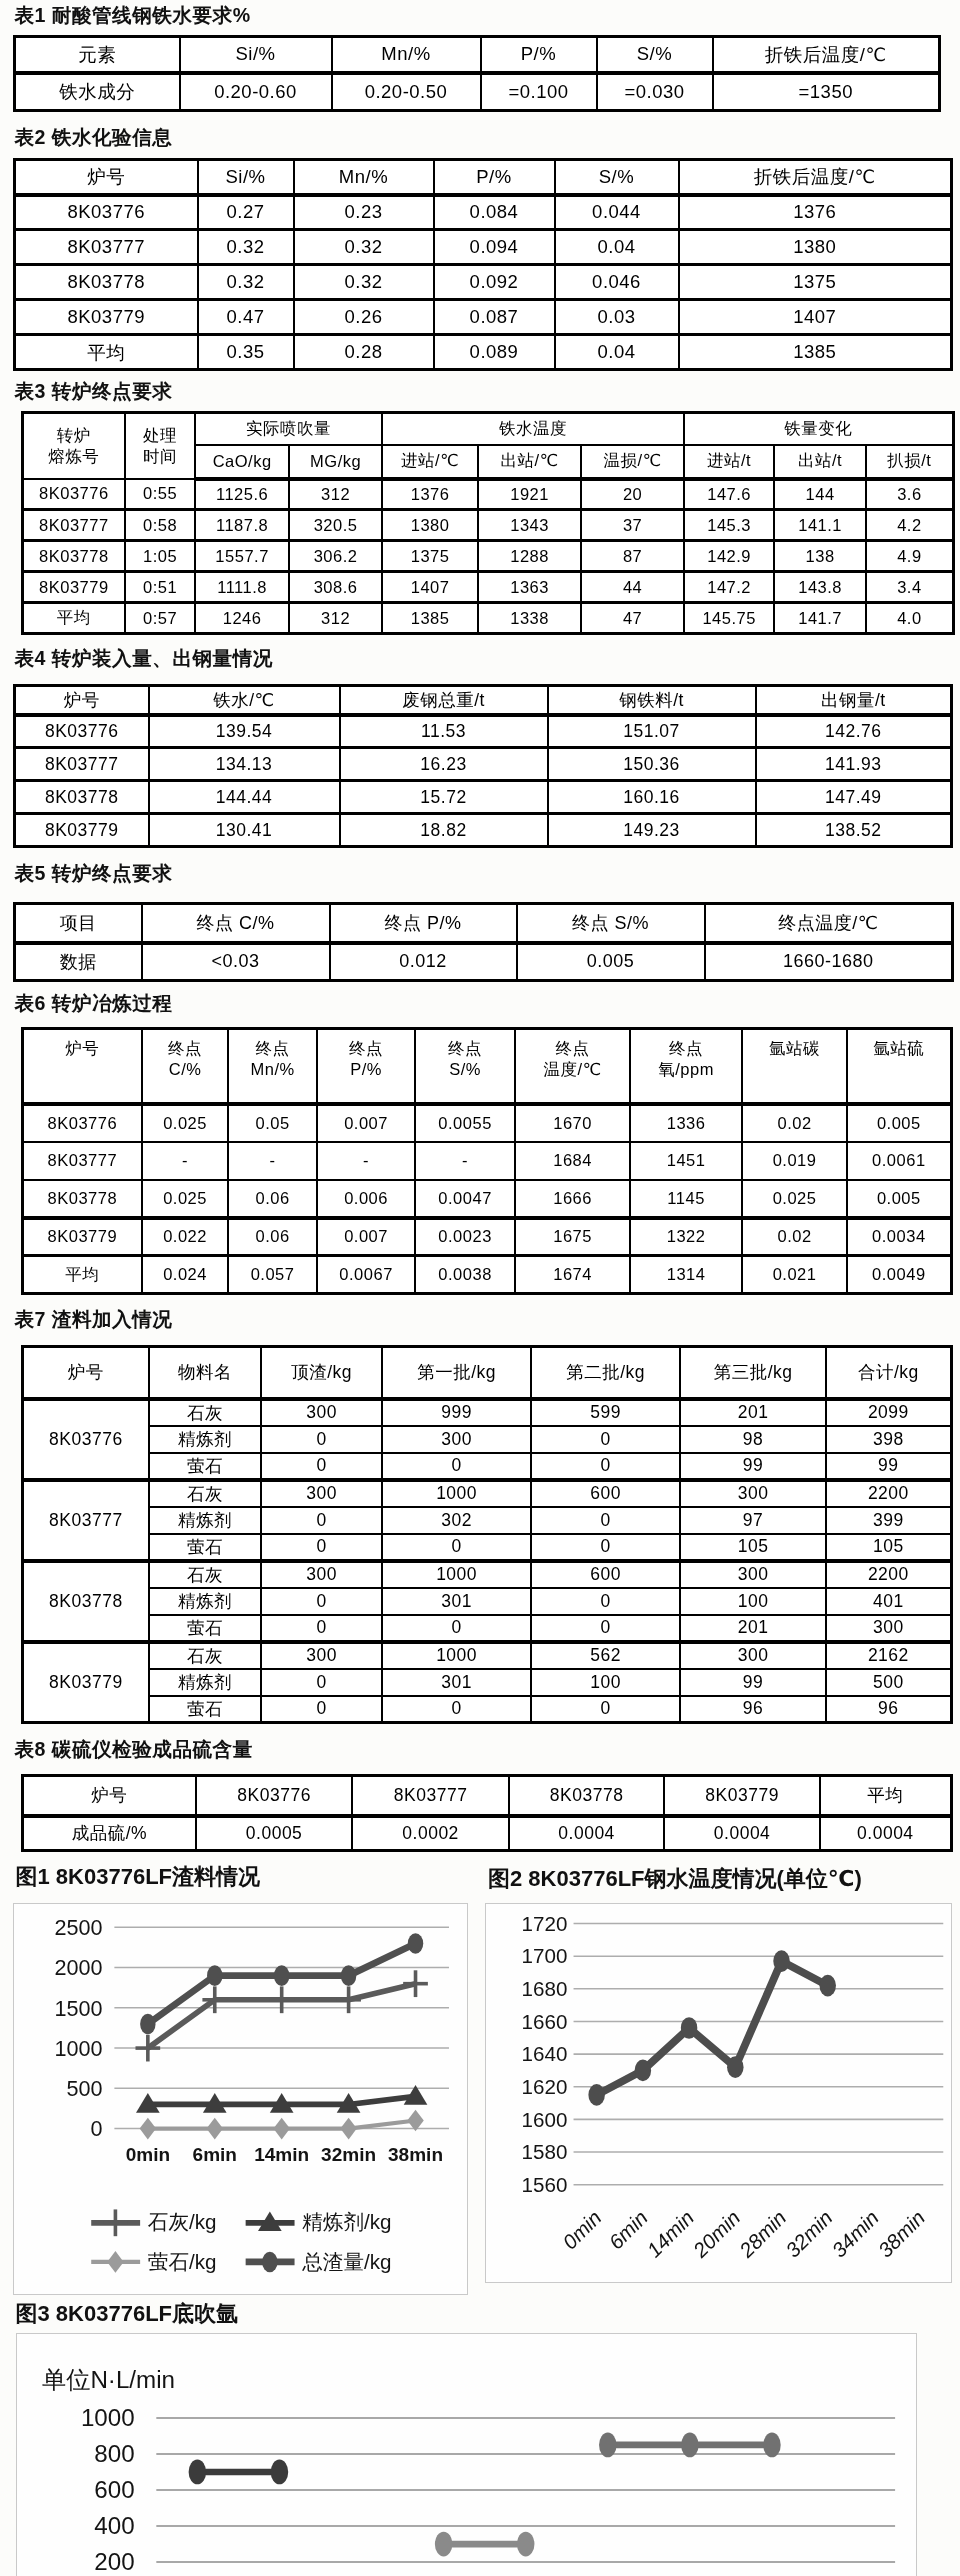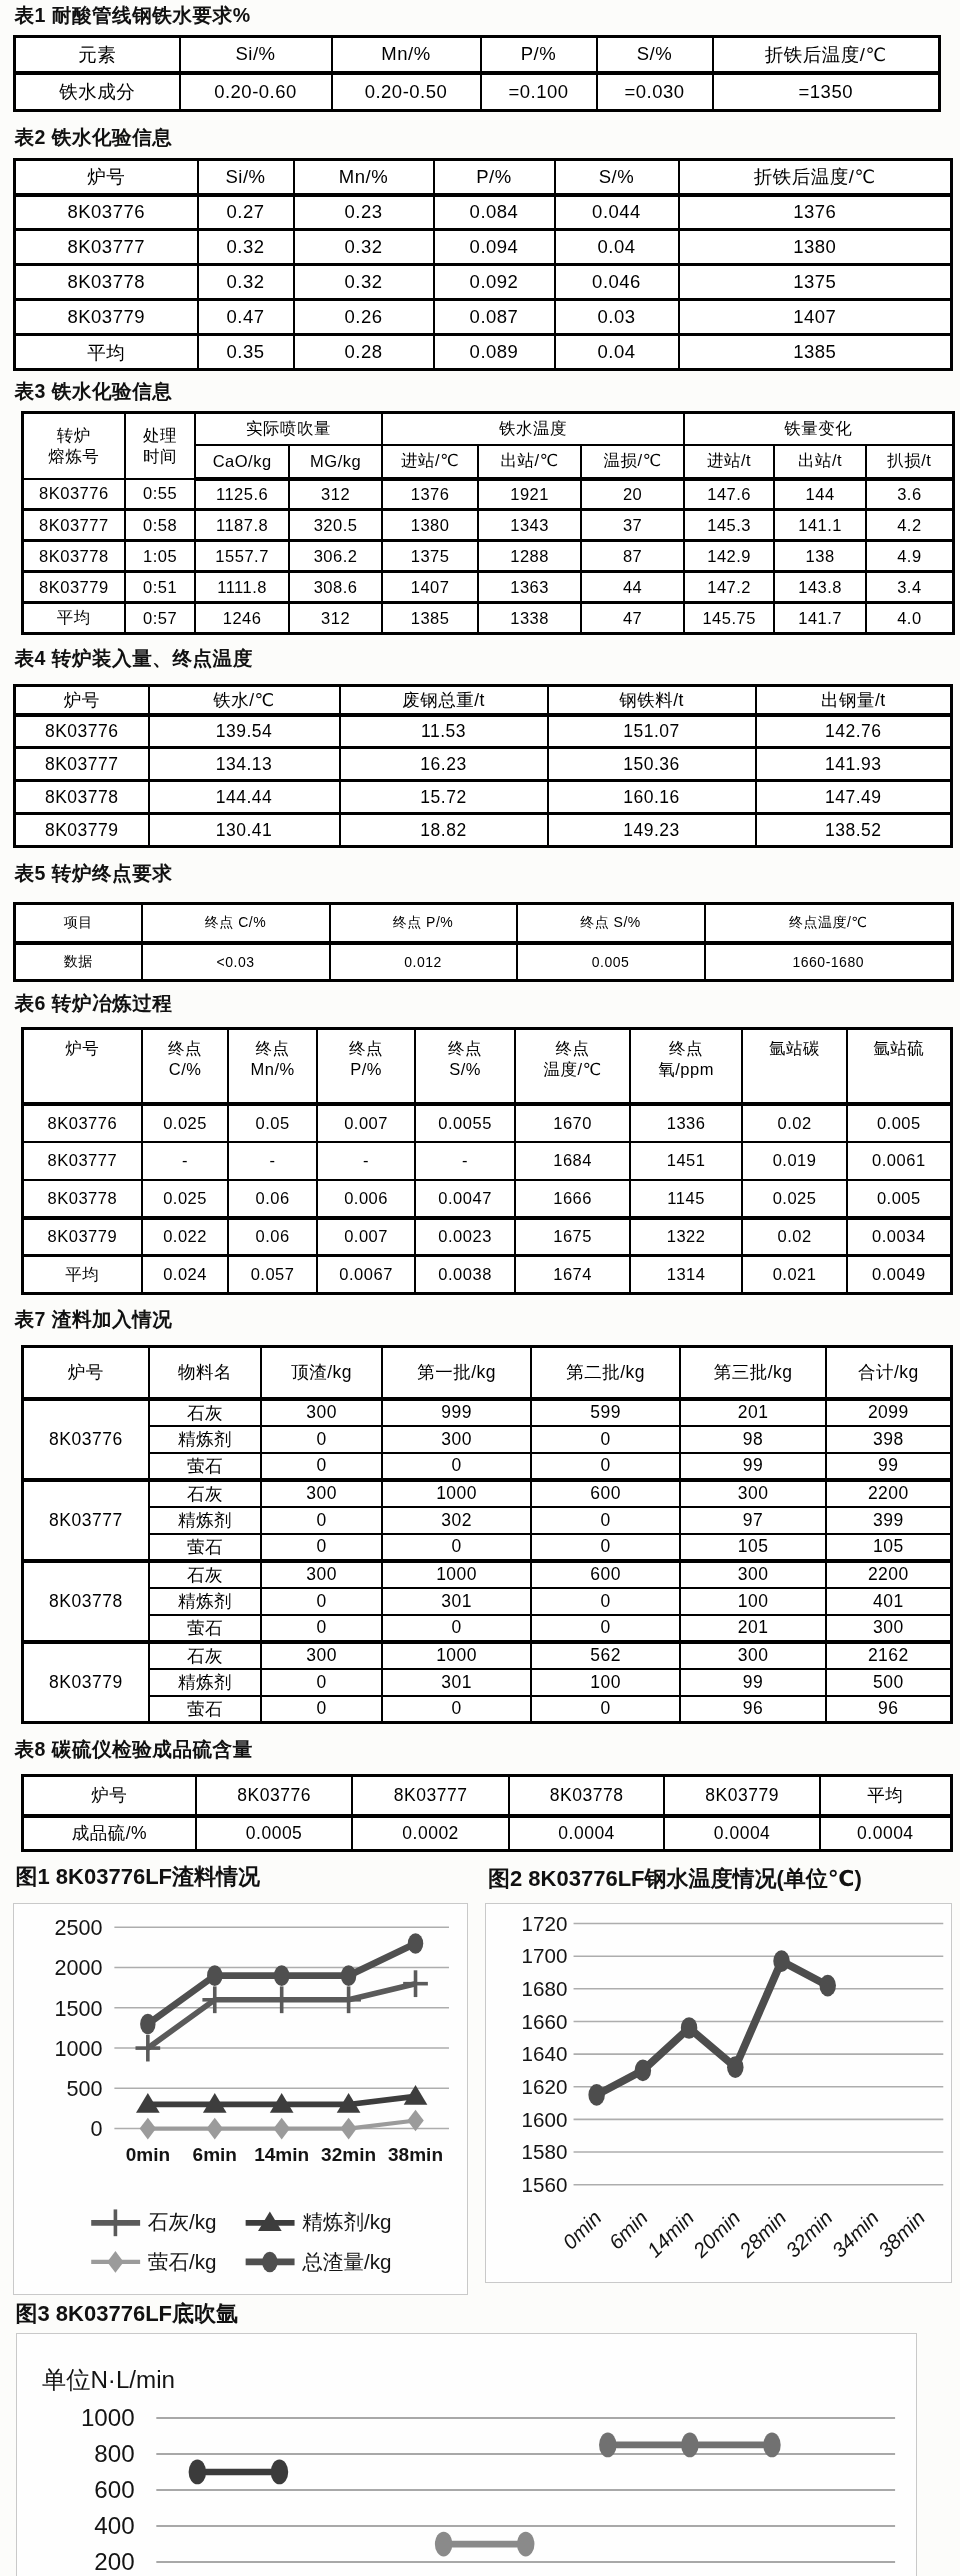--- a/index.html
+++ b/index.html
@@ -29,21 +29,21 @@
   .t2 th,.t2 td { font-size:18.5px; }
   .t2 thead tr { height:35px; } .t2 tbody tr { height:35px; }
   .t2 tbody td { border-bottom:3.6px solid #000; }
   .t3 th,.t3 td { font-size:16.5px; }
   .t3 thead tr.h1 { height:32px; } .t3 thead tr.h2 { height:34px; }
   .t3 tbody tr { height:31px; }
   .t3 tbody td { border-bottom:3.1px solid #000; }
   .t4 th,.t4 td { font-size:17.5px; }
   .t4 thead tr { height:29px; } .t4 tbody tr { height:33px; }
   .t4 tbody td { border-bottom:3.6px solid #000; }
-  .t5 th,.t5 td { font-size:14px; }
+  .t5 th,.t5 td { font-size:18px; }
   .t5 thead tr { height:39px; } .t5 tbody tr { height:38px; }
   .t6 th,.t6 td { font-size:16.5px; }
   .t6 thead tr { height:75px; }
   .t6 thead th { vertical-align:top; padding-top:8.2px; }
   .t6 tbody tr { height:38px; }
   .t6 tbody tr:nth-child(4) td { border-top:4.1px solid #000; }
   .t6 tbody tr:nth-child(5) td { border-top:3.1px solid #000; }
   .t7 th,.t7 td { font-size:17.5px; }
   .t7 thead tr { height:52px; } .t7 tbody tr { height:27px; }
   .t7 tbody tr.grp td { border-top:4.1px solid #000; }
@@ -146,21 +146,21 @@
           <td>平均</td>
           <td>0.35</td>
           <td>0.28</td>
           <td>0.089</td>
           <td>0.04</td>
           <td>1385</td>
         </tr>
       </tbody>
   </table>
 
-  <h2 class="ttl" style="left:14.4px; top:378px;">表3 铁水化验信息</h2>
+  <h2 class="ttl" style="left:14.4px; top:378px;">表3 转炉终点要求</h2>
   <table class="tbl t3" style="left:20.6px; top:411px; width:929px;">
     <colgroup>
         <col style="width:103px">
         <col style="width:70px">
         <col style="width:94px">
         <col style="width:93px">
         <col style="width:96px">
         <col style="width:103px">
         <col style="width:103px">
         <col style="width:90px">
@@ -249,21 +249,21 @@
           <td>1385</td>
           <td>1338</td>
           <td>47</td>
           <td>145.75</td>
           <td>141.7</td>
           <td>4.0</td>
         </tr>
       </tbody>
   </table>
 
-  <h2 class="ttl" style="left:14.4px; top:645px;">表4 转炉装入量、终点温度</h2>
+  <h2 class="ttl" style="left:14.4px; top:645px;">表4 转炉装入量、出钢量情况</h2>
   <table class="tbl t4" style="left:13px; top:684px; width:937px;">
     <colgroup>
         <col style="width:134px">
         <col style="width:191px">
         <col style="width:208px">
         <col style="width:208px">
         <col style="width:196px">
       </colgroup>
     <thead>
         <tr>

